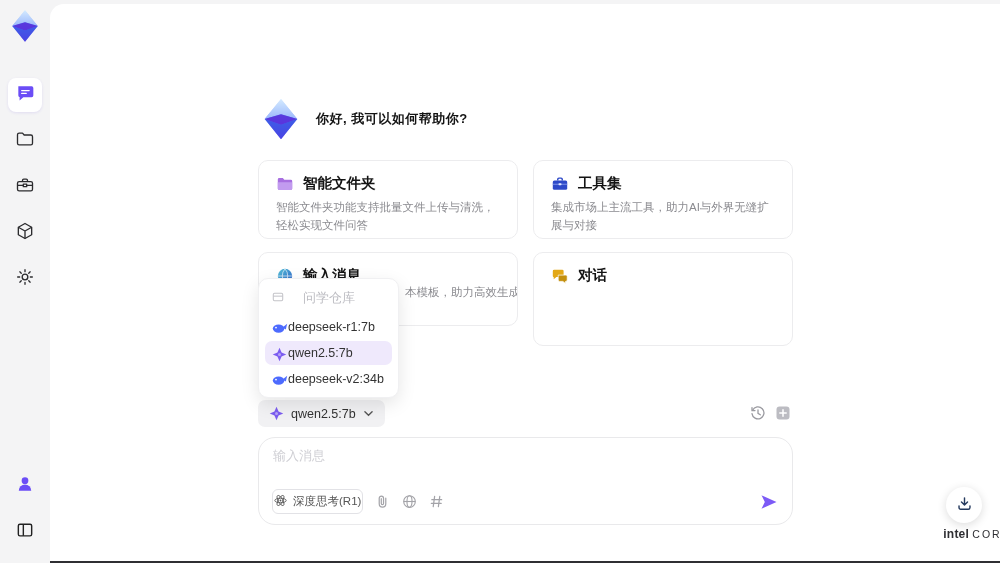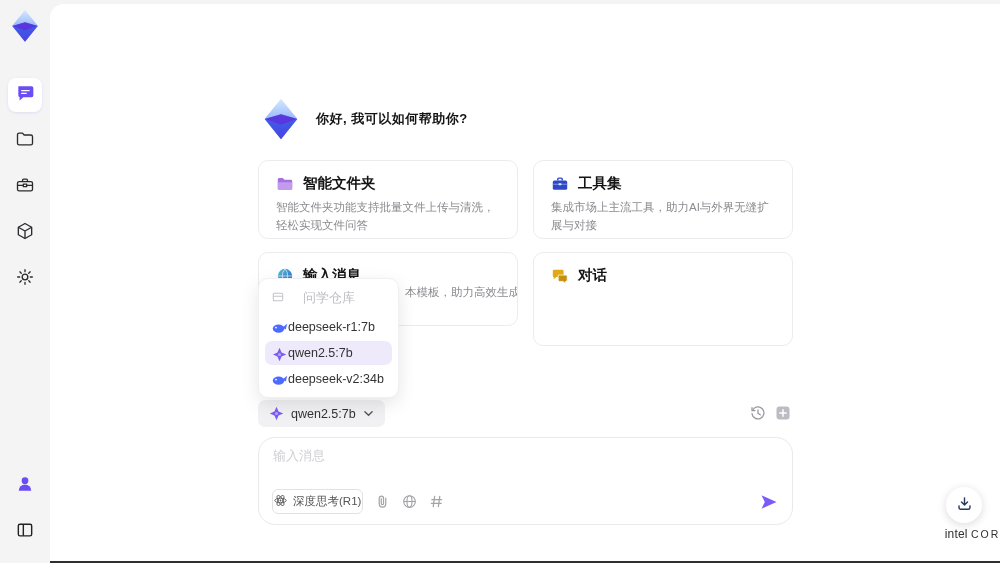--- a/index.html
+++ b/index.html
@@ -63,21 +63,21 @@
                    padding:4px 1px; font-size:11.5px; color:#555; cursor:pointer; background:#fff; }
   .tool-icon { width:15px; height:15px; cursor:pointer; }
   .row-spacer { flex:1; }
   #send-btn { width:20px; height:20px; cursor:pointer; }
   
   #download-fab { position:absolute; left:896px; top:483px; width:36px; height:36px; border-radius:50%;
                   background:#fff; box-shadow:0 2px 10px rgba(0,0,0,.14); display:flex; align-items:center;
                   justify-content:center; cursor:pointer; z-index:8; }
   #intel-badge { position:absolute; left:872px; top:523px; width:110px; text-align:center; z-index:8; }
   #intel-badge .line1 { font-size:12px; color:#2f2f33; }
-  #intel-badge .intel-word { font-weight:normal; letter-spacing:.2px; }
+  #intel-badge .intel-word { font-weight:bold; letter-spacing:.2px; }
   #intel-badge .core-word { letter-spacing:2px; font-size:10.5px; }
   #intel-badge .tier { font-size:7.5px; color:#b9b9bd; text-align:right; margin-right:14px; margin-top:1px; }
 </style>
 </head>
 <body>
 
 <div id="sidebar">
   <div class="side-logo">
     <svg viewBox="0 0 48 48" width="36" height="36">
       <defs>

